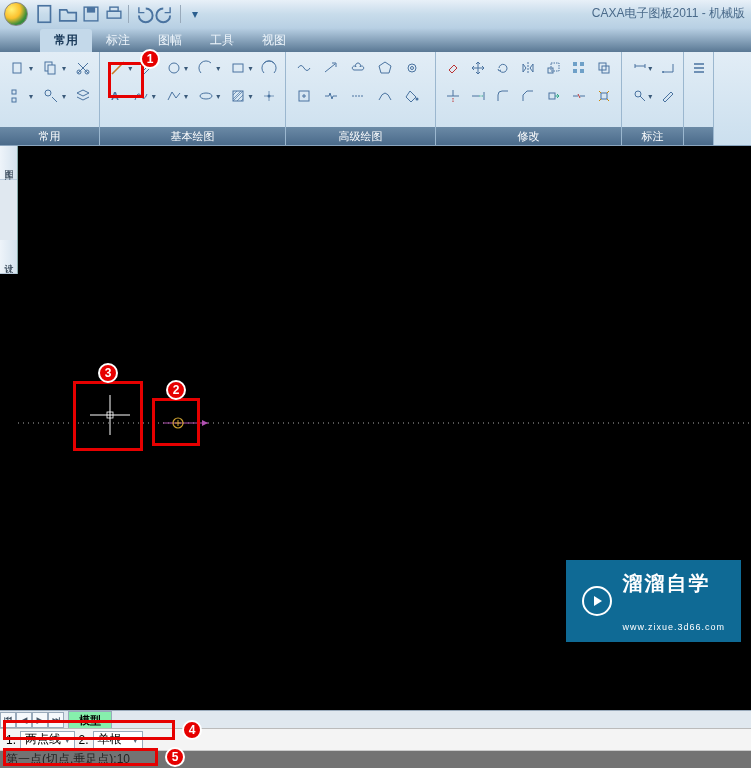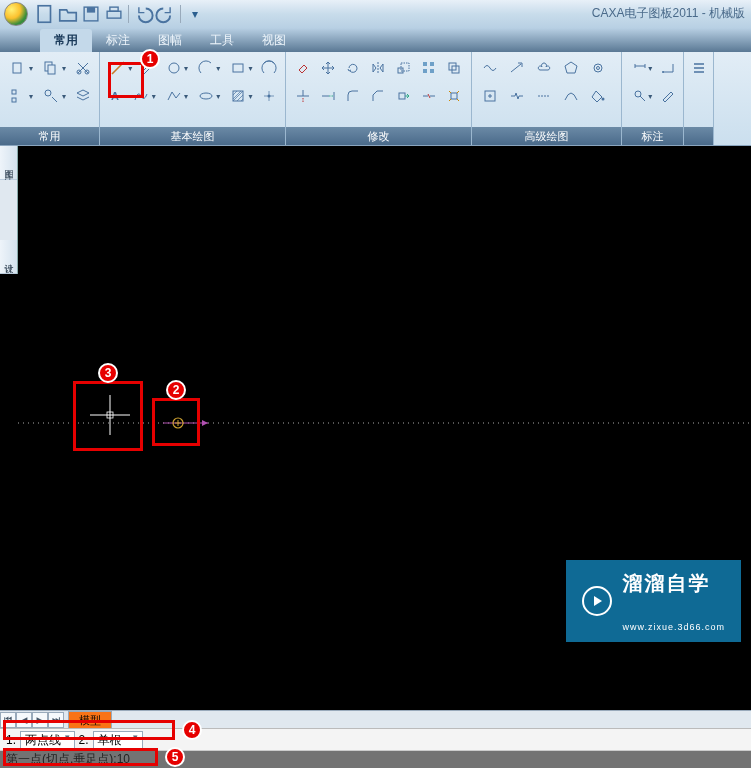--- a/index.html
+++ b/index.html
@@ -151,35 +151,35 @@
     position:absolute; left:0; bottom:40px; height:18px; right:0;
     background:#e0e8ef; border-top:1px solid #9ab;
     display:flex; align-items:center; font-size:11px;
   }
   .sn-btn {
     width:16px; height:16px; border:1px solid #9ab; background:#f5f9fc;
     display:flex; align-items:center; justify-content:center; color:#456;
     font-size:9px; cursor:pointer;
   }
   .sn-tab {
-    padding:1px 10px; background:#f97316; border:1px solid #9ab; border-bottom:none;
-    margin-left:4px; font-weight:normal;
+    padding:1px 10px; background:#86efac; border:1px solid #9ab; border-bottom:none;
+    margin-left:4px; font-weight:bold;
   }
 
   
   .optbar {
     position:absolute; left:0; bottom:18px; right:0; height:22px;
     background:#f4f4f4; border-top:1px solid #bbb;
     display:flex; align-items:center; padding:0 4px; gap:2px;
     font-size:12px;
   }
   .opt-label { padding:0 2px; }
   .opt-select {
     height:18px; border:1px solid #9ab; background:#fff;
-    display:flex; padding:0 4px; gap:4px; min-width:50px;
+    display:flex; align-items:center; padding:0 4px; gap:4px; min-width:50px;
   }
   .opt-select::after { content:"▾"; color:#567; font-size:9px; margin-left:auto; }
 
   
   .cmdbar {
     position:absolute; left:0; bottom:0; right:0; height:18px;
     background:#737373; border-top:1px solid #ccc;
     display:flex; align-items:center; padding:0 6px;
     font-size:12px; color:#222;
   }
@@ -375,20 +375,83 @@
             <svg viewBox="0 0 16 16">
               <circle cx="8" cy="8" r="1.5" fill="#4a73a0"></circle>
               <path d="M8 3 v10 M3 8 h10" stroke="#4a73a0" stroke-width="0.7"></path>
             </svg>
           </div>
       </div>
     </div>
     <div class="rg-label">基本绘图</div>
   </div>
 
+  <div class="ribbon-group" style="width:150px">
+    <div class="rg-body">
+      <div class="rg-row">
+        <div class="tbtn">
+            <svg viewBox="0 0 16 16">
+              <path d="M2 8 Q5 3 8 8 T14 8" fill="none" stroke="#4a73a0"></path>
+            </svg>
+          </div>
+        <div class="tbtn">
+            <svg viewBox="0 0 16 16">
+              <path d="M2 12 L12 4 M9 3 L13 3 L13 7" fill="none" stroke="#4a73a0"></path>
+            </svg>
+          </div>
+        <div class="tbtn">
+            <svg viewBox="0 0 16 16">
+              <path d="M4 10 a2 2 0 1 1 2 -3 a2.5 2.5 0 1 1 4 0 a2 2 0 1 1 2 3 z" fill="none" stroke="#4a73a0"></path>
+            </svg>
+          </div>
+        <div class="tbtn">
+            <svg viewBox="0 0 16 16">
+              <polygon points="8,2 14,6 12,13 4,13 2,6" fill="none" stroke="#4a73a0"></polygon>
+            </svg>
+          </div>
+        <div class="tbtn">
+            <svg viewBox="0 0 16 16">
+              <circle cx="8" cy="8" r="4" fill="none" stroke="#4a73a0"></circle>
+              <circle cx="8" cy="8" r="1.5" fill="none" stroke="#4a73a0"></circle>
+            </svg>
+          </div>
+      </div>
+      <div class="rg-row">
+        <div class="tbtn">
+            <svg viewBox="0 0 16 16">
+              <rect x="3" y="3" width="10" height="10" fill="none" stroke="#4a73a0"></rect>
+              <path d="M6 8 h4 M8 6 v4" stroke="#4a73a0"></path>
+            </svg>
+          </div>
+        <div class="tbtn">
+            <svg viewBox="0 0 16 16">
+              <path d="M2 8 h4 l1 -3 l2 6 l1 -3 h4" fill="none" stroke="#4a73a0"></path>
+            </svg>
+          </div>
+        <div class="tbtn">
+            <svg viewBox="0 0 16 16">
+              <path d="M2 8 h12" stroke="#4a73a0" stroke-dasharray="2 1"></path>
+            </svg>
+          </div>
+        <div class="tbtn">
+            <svg viewBox="0 0 16 16">
+              <path d="M2 12 Q8 -2 14 12" fill="none" stroke="#4a73a0"></path>
+            </svg>
+          </div>
+        <div class="tbtn">
+            <svg viewBox="0 0 16 16">
+              <path d="M6 3 l6 6 l-5 5 l-5 -5 z" fill="none" stroke="#4a73a0"></path>
+              <circle cx="13" cy="11" r="1.5" fill="#4a73a0"></circle>
+            </svg>
+          </div>
+      </div>
+    </div>
+    <div class="rg-label">高级绘图</div>
+  </div>
+
   <div class="ribbon-group" style="width:186px">
     <div class="rg-body">
       <div class="rg-row">
         <div class="tbtn">
             <svg viewBox="0 0 16 16">
               <path d="M4 10 l5 -5 l3 3 l-5 5 z" fill="none" stroke="#b33"></path>
             </svg>
           </div>
         <div class="tbtn">
             <svg viewBox="0 0 16 16">
@@ -466,83 +529,20 @@
           </div>
         <div class="tbtn">
             <svg viewBox="0 0 16 16">
               <rect x="5" y="5" width="6" height="6" fill="none" stroke="#4a73a0"></rect>
               <path d="M3 3 l2 2 M13 3 l-2 2 M3 13 l2 -2 M13 13 l-2 -2" stroke="#c80"></path>
             </svg>
           </div>
       </div>
     </div>
     <div class="rg-label">修改</div>
-  </div>
-
-  <div class="ribbon-group" style="width:150px">
-    <div class="rg-body">
-      <div class="rg-row">
-        <div class="tbtn">
-            <svg viewBox="0 0 16 16">
-              <path d="M2 8 Q5 3 8 8 T14 8" fill="none" stroke="#4a73a0"></path>
-            </svg>
-          </div>
-        <div class="tbtn">
-            <svg viewBox="0 0 16 16">
-              <path d="M2 12 L12 4 M9 3 L13 3 L13 7" fill="none" stroke="#4a73a0"></path>
-            </svg>
-          </div>
-        <div class="tbtn">
-            <svg viewBox="0 0 16 16">
-              <path d="M4 10 a2 2 0 1 1 2 -3 a2.5 2.5 0 1 1 4 0 a2 2 0 1 1 2 3 z" fill="none" stroke="#4a73a0"></path>
-            </svg>
-          </div>
-        <div class="tbtn">
-            <svg viewBox="0 0 16 16">
-              <polygon points="8,2 14,6 12,13 4,13 2,6" fill="none" stroke="#4a73a0"></polygon>
-            </svg>
-          </div>
-        <div class="tbtn">
-            <svg viewBox="0 0 16 16">
-              <circle cx="8" cy="8" r="4" fill="none" stroke="#4a73a0"></circle>
-              <circle cx="8" cy="8" r="1.5" fill="none" stroke="#4a73a0"></circle>
-            </svg>
-          </div>
-      </div>
-      <div class="rg-row">
-        <div class="tbtn">
-            <svg viewBox="0 0 16 16">
-              <rect x="3" y="3" width="10" height="10" fill="none" stroke="#4a73a0"></rect>
-              <path d="M6 8 h4 M8 6 v4" stroke="#4a73a0"></path>
-            </svg>
-          </div>
-        <div class="tbtn">
-            <svg viewBox="0 0 16 16">
-              <path d="M2 8 h4 l1 -3 l2 6 l1 -3 h4" fill="none" stroke="#4a73a0"></path>
-            </svg>
-          </div>
-        <div class="tbtn">
-            <svg viewBox="0 0 16 16">
-              <path d="M2 8 h12" stroke="#4a73a0" stroke-dasharray="2 1"></path>
-            </svg>
-          </div>
-        <div class="tbtn">
-            <svg viewBox="0 0 16 16">
-              <path d="M2 12 Q8 -2 14 12" fill="none" stroke="#4a73a0"></path>
-            </svg>
-          </div>
-        <div class="tbtn">
-            <svg viewBox="0 0 16 16">
-              <path d="M6 3 l6 6 l-5 5 l-5 -5 z" fill="none" stroke="#4a73a0"></path>
-              <circle cx="13" cy="11" r="1.5" fill="#4a73a0"></circle>
-            </svg>
-          </div>
-      </div>
-    </div>
-    <div class="rg-label">高级绘图</div>
   </div>
 
   <div class="ribbon-group" style="width:62px">
     <div class="rg-body">
       <div class="rg-row">
         <div class="tbtn hasdd">
             <svg viewBox="0 0 16 16">
               <path d="M3 6 h10 M3 4 v4 M13 4 v4" stroke="#4a73a0" fill="none"></path>
             </svg>
           </div>

